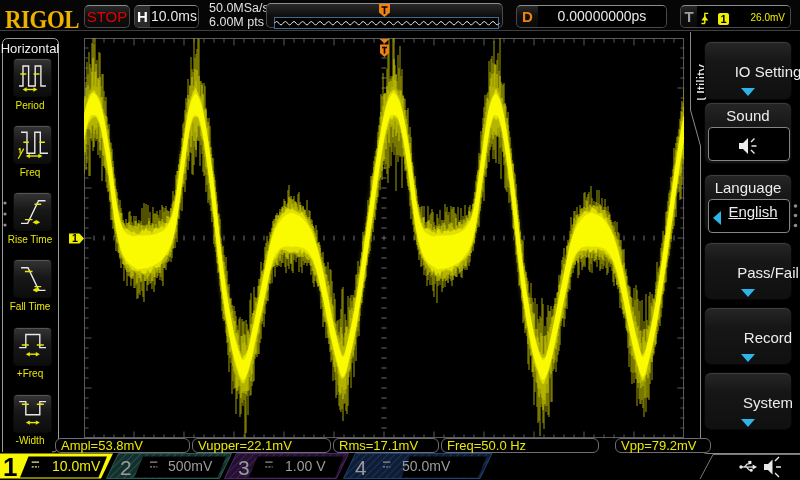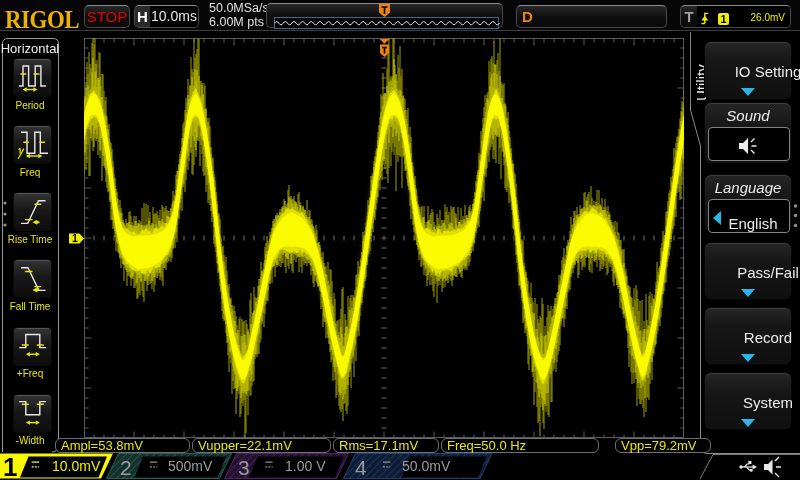--- a/index.html
+++ b/index.html
@@ -53,45 +53,46 @@
 #rmenu { position:absolute; left:690px; top:32px; width:110px; height:422px; }
 .rbtn { position:absolute; left:14px; width:88px; height:58px; border-radius:7px;
   background:linear-gradient(#262626,#161616 35%,#101010);
   border:1px solid #060606; box-shadow:inset 0 1px 0 #3e3e3e; }
 .rbtn .txt { position:absolute; width:100%; top:21px; text-align:center; color:#ececec; font-size:15px;margin-left:20px; }
 .rbtn .tri { position:absolute; left:50%; margin-left:-7px; top:46px; width:0; height:0;
   border-left:7px solid transparent; border-right:7px solid transparent; border-top:8px solid #2fb4e9; }
 .rgrp { position:absolute; left:14px; width:88px; height:62px; border-radius:7px;
   background:linear-gradient(#262626,#181818 35%,#121212);
   border:1px solid #060606; box-shadow:inset 0 1px 0 #3e3e3e; }
-.rgrp .lab { position:absolute; width:100%; top:4px; text-align:center; color:#ececec; font-size:15px;font-style:italic; }
+.rgrp .lab { position:absolute; width:100%; top:4px; text-align:center; color:#ececec; font-size:15px; }
 .rgrp .inner { position:absolute; left:3px; top:24px; width:82px; height:34px; background:#000;
   border:1.3px solid #848484; border-radius:4px; }
 .ltri { position:absolute; left:4px; top:11px; width:0; height:0;
   border-top:7px solid transparent; border-bottom:7px solid transparent; border-right:8px solid #2fb4e9; }
-.eng { position:absolute; width:100%; top:15px; padding-left:8px; text-align:center; color:#ececec; font-size:15px; }
+.eng { position:absolute; width:100%; top:3px; padding-left:8px; text-align:center; color:#ececec; font-size:15px;text-decoration:underline; }
 
 
 .meas { position:absolute; top:438px; height:15px; background:#000; border:1.3px solid #6e6e6e;
   border-radius:6px; color:#e8e800; font-size:13px; line-height:13.5px; padding-left:5px; }
 
 </style></head><body>
 <div id="scr">
 
 <div id="topbar">
   <div id="logo">RIGOL</div>
   <div class="tbox" id="stopbtn">STOP</div>
   <div class="tbox" id="hbox">
         <div class="hl">H</div>
         <div class="hv">10.0ms</div>
       </div>
   <div id="rate">50.0MSa/s<br>6.00M pts</div>
   <div class="tbox" id="prevbox"></div>
   <div class="tbox" id="dbox">
         <div class="dl">D</div>
+        <div class="dv">0.00000000ps</div>
       </div>
   <div class="tbox" id="tbox">
         <div class="tl">T</div>
         <div class="tv"></div>
     <div class="t1">1</div>
         <div class="tmv">26.0mV</div>
       </div>
 </div>
 
 <svg class="abs" style="left:0;top:0" width="800" height="480" viewBox="0 0 800 480">

